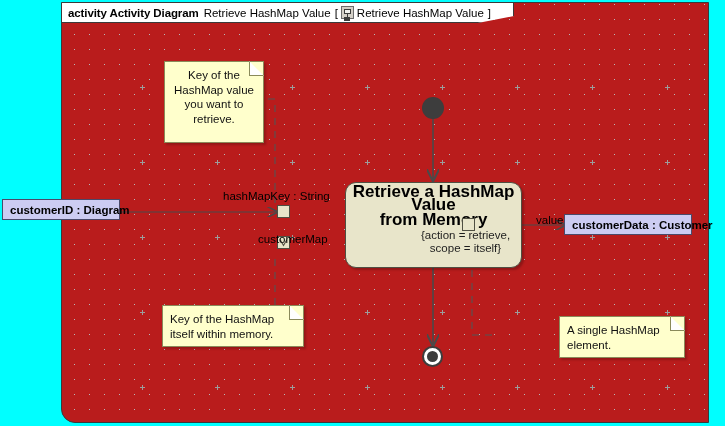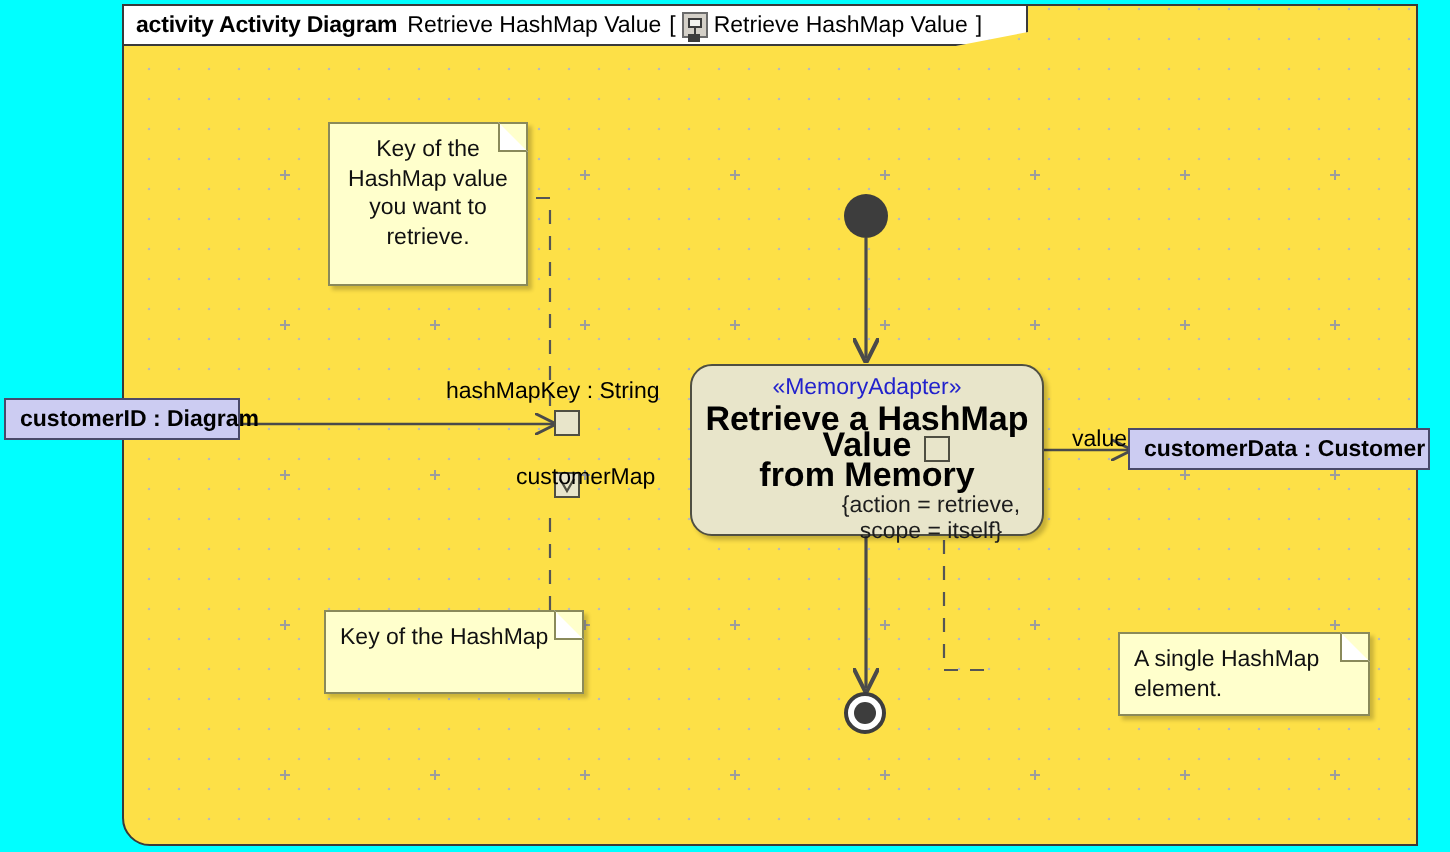--- a/index.html
+++ b/index.html
@@ -11,21 +11,21 @@
     overflow: hidden;
     font-family: "Liberation Sans", sans-serif;
     position: relative;
   }
 
   
   #frame {
     position: absolute;
     left: 61px; top: 2px;
     width: 648px; height: 421px;
-    background: #fde047;
+    background: #b91c1c;
     border: 1px solid #3a3a3a;
     border-radius: 0 0 0 14px;
     box-sizing: border-box;
     overflow: hidden;
   }
   #grid {
     position: absolute;
     left: 0; top: 0; right: 0; bottom: 0;
     background-image:
       radial-gradient(#b9b9b9 0.7px, transparent 0.8px);
@@ -159,21 +159,21 @@
     font-size: 11.5px;
     color: #000;
     display: flex;
     align-items: center;
     padding: 0 7px;
     white-space: nowrap;
     height: 21px;
     z-index: 6;
   }
   #param-in  { left: 2px;  top: 199px; width: 118px; }
-  #param-out { left: 564px; top: 214px; width: 151px; }
+  #param-out { left: 564px; top: 214px; width: 128px; }
 
   
   .note {
     position: absolute;
     background: #ffffcc;
     border: 1px solid #8a8a5a;
     box-sizing: border-box;
     font-size: 11.5px;
     line-height: 14.5px;
     color: #111;
@@ -185,21 +185,21 @@
     position: absolute;
     right: -1px; top: -1px;
     width: 14px; height: 14px;
     background: #ffffff;
     border-left: 1px solid #8a8a5a;
     border-bottom: 1px solid #8a8a5a;
     -webkit-clip-path: polygon(0 0, 100% 100%, 0 100%);
     clip-path: polygon(0 0, 100% 100%, 0 100%);
   }
   #note-top  { left: 102px; top: 58px;  width: 100px; height: 82px; text-align: center; }
-  #note-bl   { left: 100px; top: 302px; width: 130px; height: 42px; }
+  #note-bl   { left: 100px; top: 302px; width: 142px; height: 42px; }
   #note-br   { left: 497px; top: 313px; width: 126px; height: 42px; }
 
   
   .elabel {
     position: absolute;
     font-size: 11.5px;
     color: #000;
     white-space: nowrap;
     z-index: 6;
   }
@@ -319,21 +319,20 @@
     <span class="nm">Retrieve HashMap Value</span>
     <span class="brk">[</span>
     <span class="hdr-icon"></span>
     <span>Retrieve HashMap Value</span>
     <span class="brk">]</span>
   </div>
 
   <div id="init-node"></div>
 
   <div id="action">
-    <div class="stereo">«MemoryAdapter»</div>
     <div class="title">Retrieve a HashMap Value</div>
     <div class="title">from Memory</div>
     <div class="props">{action = retrieve,</div>
     <div class="props" style="margin-top:0">scope = itself}</div>
   </div>
 
   <div class="pin" style="left:215px; top:202px;"></div>
 
   <div class="pin arrowdown" style="left:215px; top:233px;">
     <svg width="11" height="11" viewBox="0 0 11 11">
@@ -353,20 +352,21 @@
     <div class="fold"></div>
     <div>Key of the</div>
     <div>HashMap value</div>
     <div>you want to</div>
     <div>retrieve.</div>
   </div>
 
   <div class="note" id="note-bl">
     <div class="fold"></div>
     <div>Key of the HashMap</div>
+    <div>itself within memory.</div>
   </div>
 
   <div class="note" id="note-br">
     <div class="fold"></div>
     <div>A single HashMap</div>
     <div>element.</div>
   </div>
 
 </div>
 

